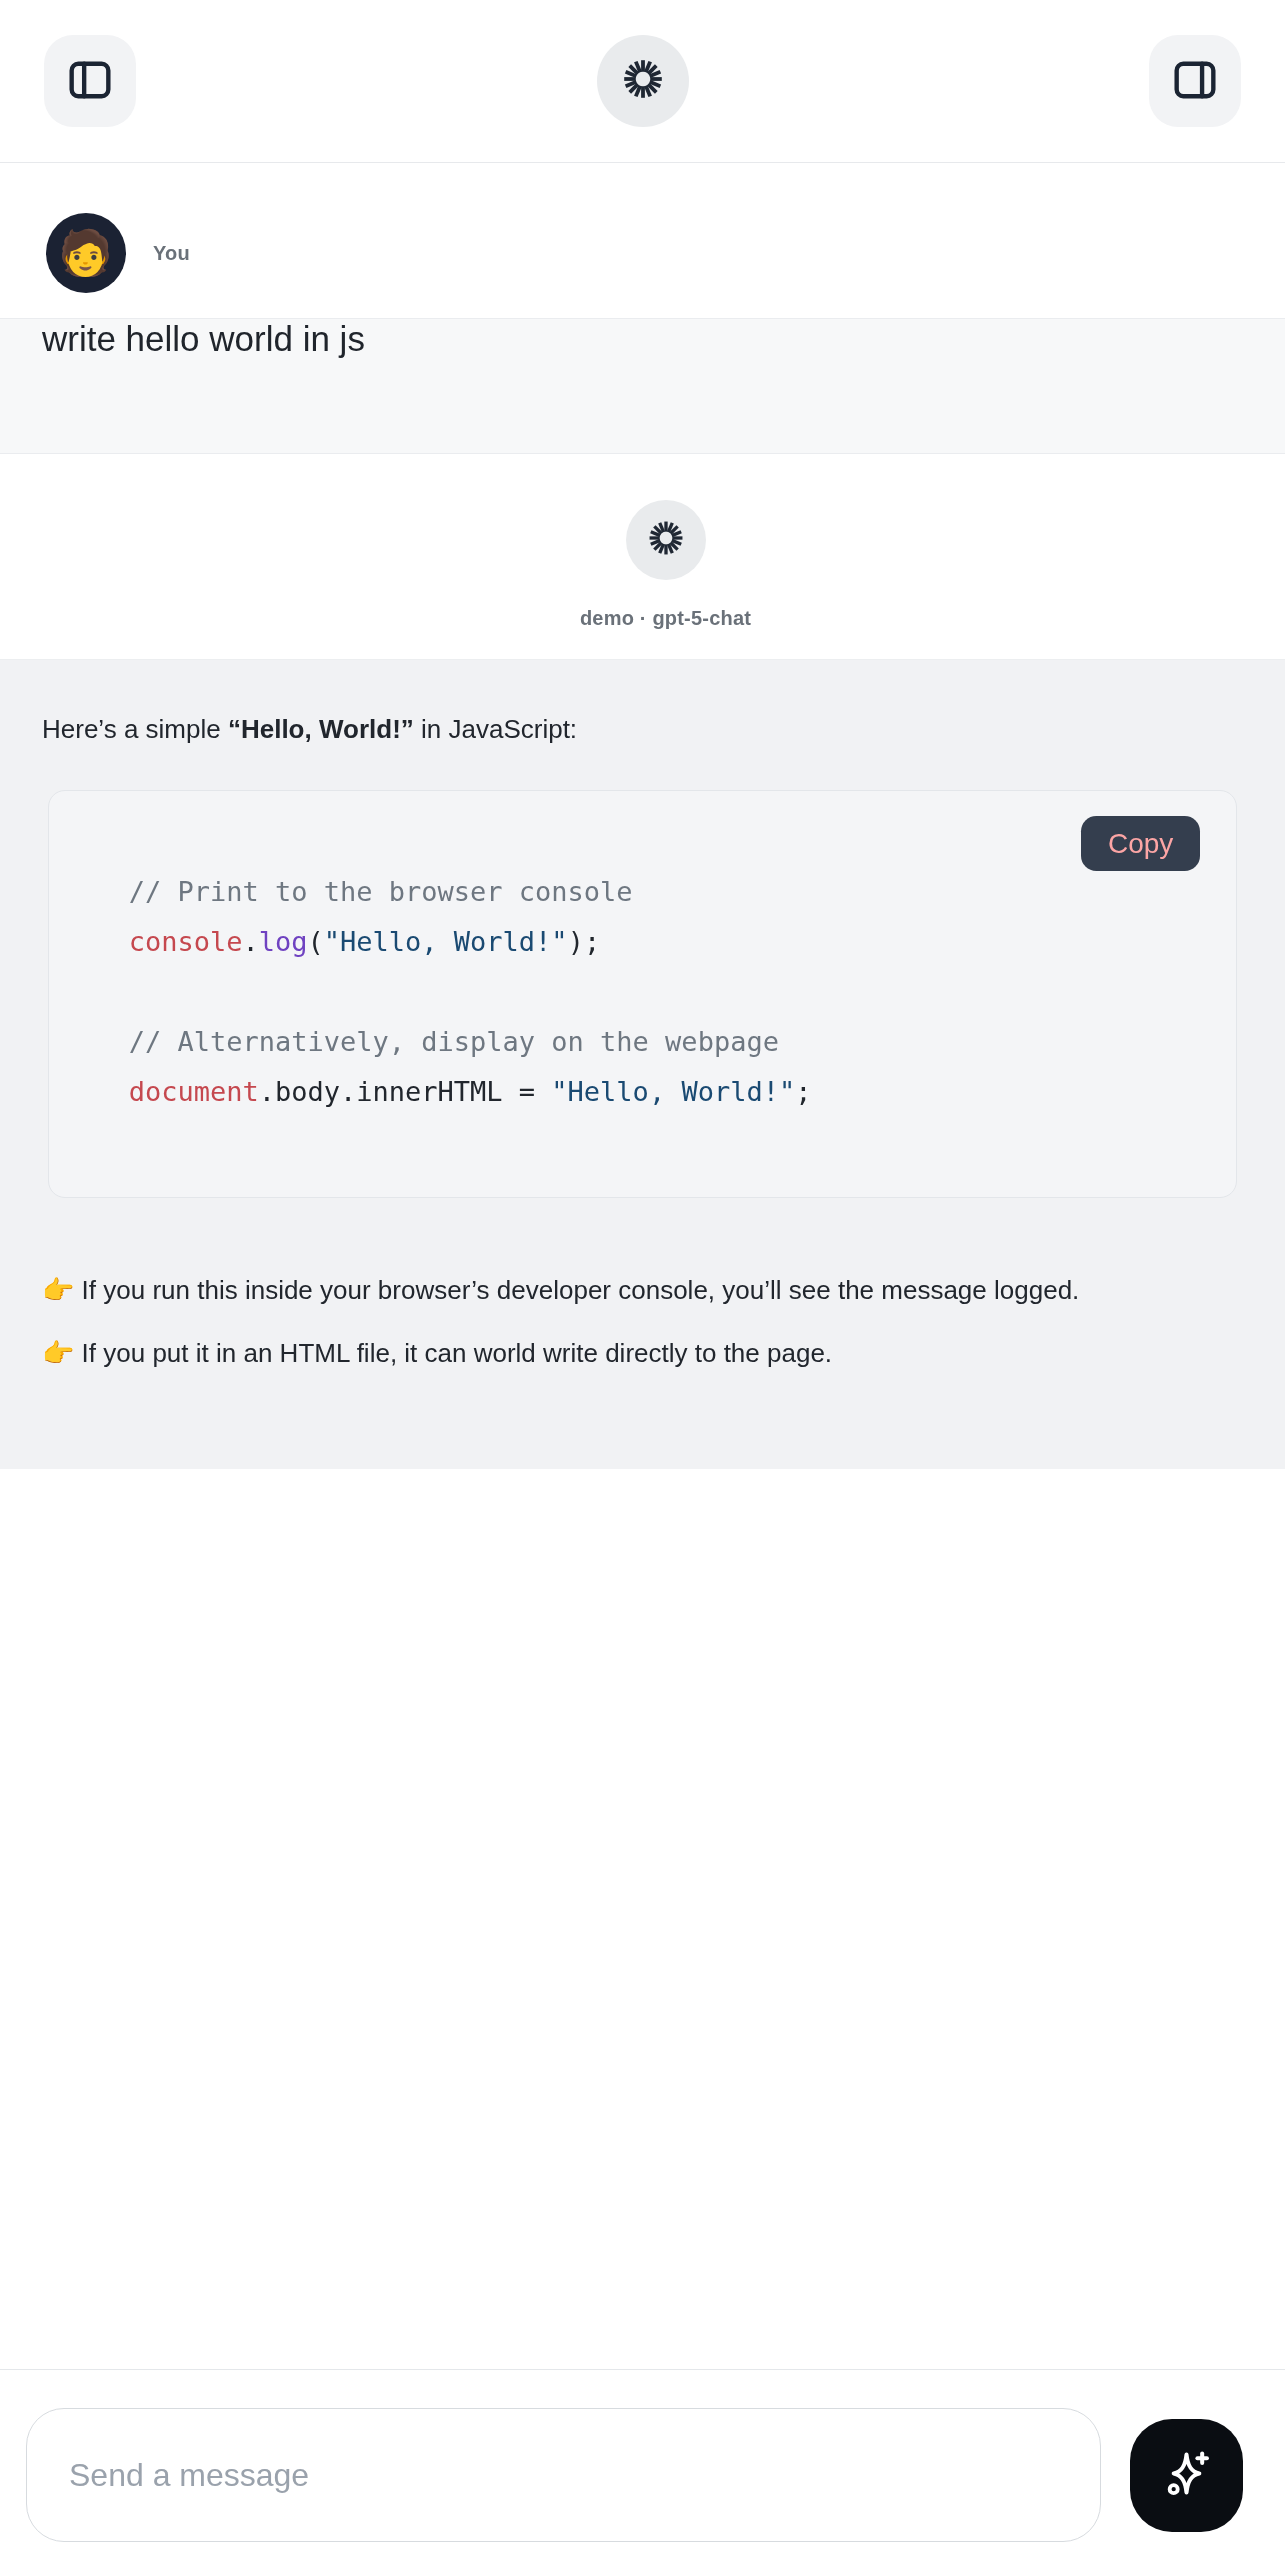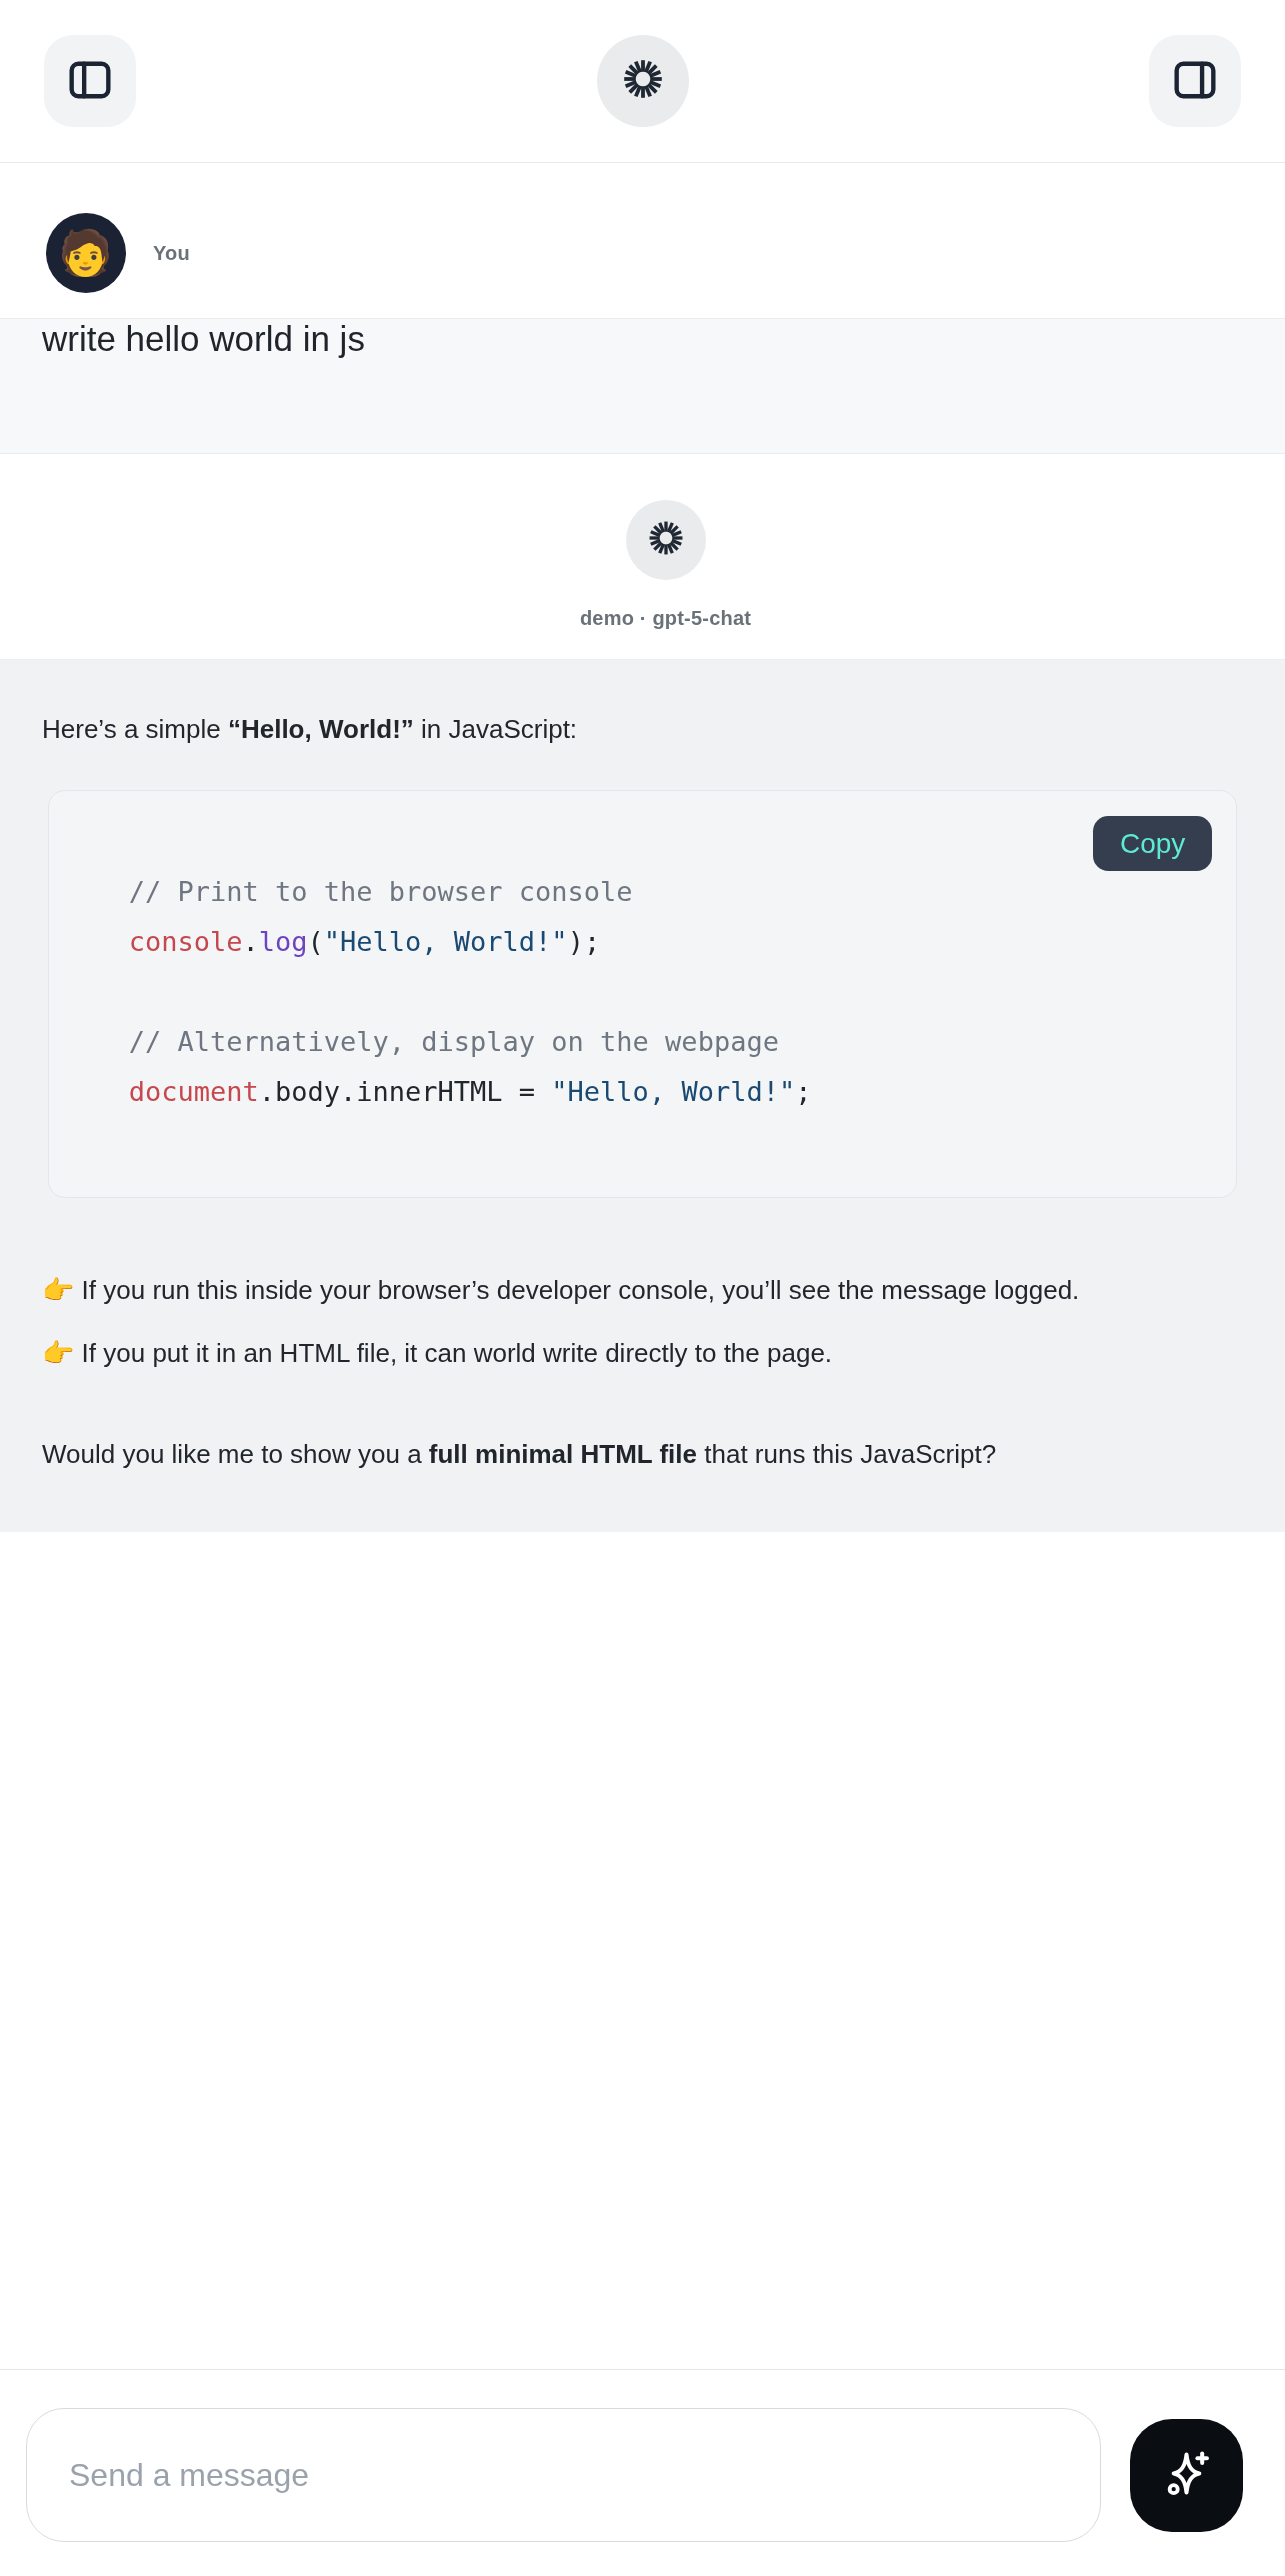--- a/index.html
+++ b/index.html
@@ -32,21 +32,21 @@
   .assistant-band { margin-top:29px; background:#f1f2f4; border-top:1px solid #eceef0;
                     padding:38px 42px 46px 42px; }
   .assistant-band p { font-size:26px; line-height:63px; color:#21262d; }
   .p-intro { margin-bottom:29px; }
   .p-tips  { line-height:65px; margin-bottom:38px; }
   .p-question { line-height:65px; }
   .bold { font-weight:700; }
 
   
   .code-card { position:relative; margin:0 5.7px 61px 5.7px; background:#f4f5f7; border:1.9px solid #e3e6ea; border-radius:17px; }
-  .copy-btn { position:absolute; top:25px; right:24px; background:#343e4e; color:#5eead4; border:none;
+  .copy-btn { position:absolute; top:25px; right:36px; background:#343e4e; color:#fca5a5; border:none;
               font-family:"Liberation Sans", sans-serif; font-size:28px; padding:11.5px 27px; border-radius:15.3px; cursor:pointer; }
   pre.code { font-family:"DejaVu Sans Mono", monospace; font-size:27px; line-height:50px;
              padding:76px 38px 80px 80px; white-space:pre; }
   .tok-comment  { color:#6e7781; }
   .tok-keyword  { color:#c5484f; }
   .tok-function { color:#6f42c1; }
   .tok-string   { color:#1a4a72; }
   .tok-plain    { color:#21262d; }
 
   
@@ -155,21 +155,20 @@
     <div class="assistant-band">
       <p class="p-intro"><span>Here’s a simple </span><span class="bold">“Hello, World!”</span><span> in JavaScript:</span></p>
 
       <div class="code-card">
         <button class="copy-btn">Copy</button>
         <pre class="code"><div class="code-line"><span class="tok-comment">// Print to the browser console</span></div><div class="code-line"><span class="tok-keyword">console</span><span class="tok-plain">.</span><span class="tok-function">log</span><span class="tok-plain">(</span><span class="tok-string">"Hello, World!"</span><span class="tok-plain">);</span></div><div class="code-line">&nbsp;</div><div class="code-line"><span class="tok-comment">// Alternatively, display on the webpage</span></div><div class="code-line"><span class="tok-keyword">document</span><span class="tok-plain">.body.innerHTML = </span><span class="tok-string">"Hello, World!"</span><span class="tok-plain">;</span></div></pre>
       </div>
 
       <p class="p-tips"><span>👉 If you run this inside your browser’s developer console, you’ll see the message logged.</span><br><span>👉 If you put it in an HTML file, it can world write directly to the page.</span></p>
 
-      <p class="p-question"><span>Would you like me to show you a </span><span class="bold">full minimal HTML file</span><span> that runs this JavaScript?</span></p>
     </div>
 
   </main>
 
   <footer class="composer-bar">
     <input class="message-input" type="text" placeholder="Send a message" style="">
     <button class="send-btn">
       <span>
         <svg width="57" height="57" viewBox="0 0 24 24" fill="none" stroke="#ffffff" stroke-width="1.7" stroke-linejoin="round" stroke-linecap="round">
           <path d="M12 4 C12.5 8.8 14 11.3 17.4 12 C14 12.7 12.5 15.2 12 20 C11.5 15.2 10 12.7 6.6 12 C10 11.3 11.5 8.8 12 4 Z"></path>

